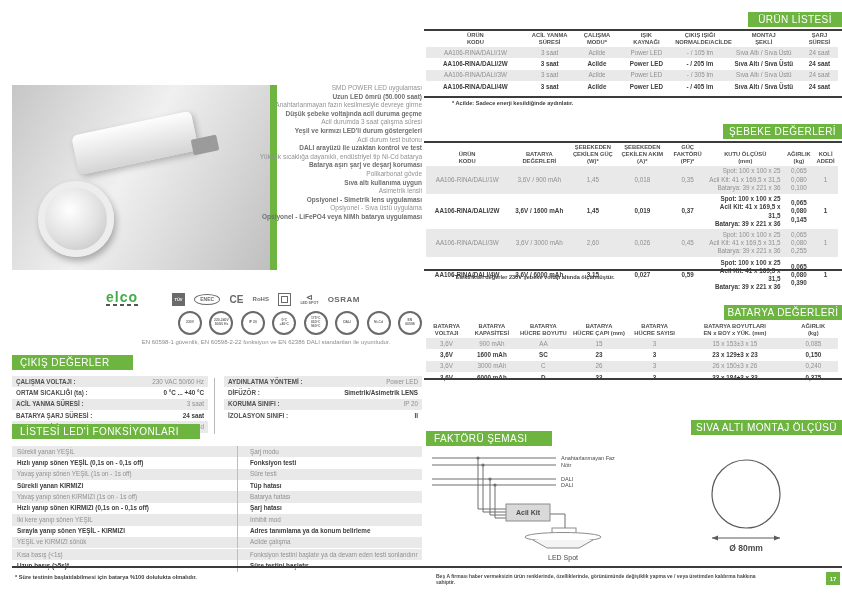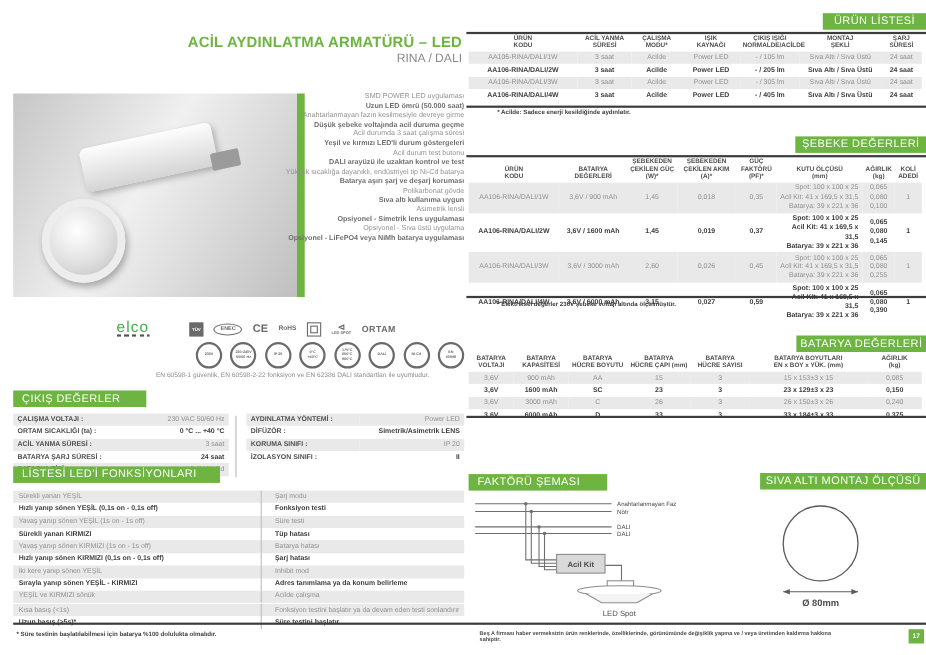--- a/index.html
+++ b/index.html
@@ -52,21 +52,21 @@
   
   .tech td:first-child{text-align:left;font-weight:bold;color:#4f4f4f;padding-left:4px;}
   .tech td:last-child{text-align:right;padding-right:4px;}
   .vline{width:1px;background:#b9b9b9;}
 
   
   .func td:first-child{text-align:left;padding-left:5px;}
   .func td:last-child{text-align:left;padding-left:12px;border-left:1px solid #bdbdbd;}
 
   
-  .elco{color:#3fae49;font-size:14px;font-weight:normal;letter-spacing:1px;line-height:12px;}
+  .elco{color:#3fae49;font-size:14px;font-weight:bold;letter-spacing:1px;line-height:12px;}
   .elco-dash{height:2px;margin-top:1px;background:repeating-linear-gradient(90deg,#555 0 4px,transparent 4px 7px);}
   .logos{display:flex;align-items:center;justify-content:space-between;color:#6a6a6a;}
   .tuv{width:13px;height:13px;background:#6a6a6a;color:#fff;font-size:4px;font-weight:bold;
        display:flex;align-items:center;justify-content:center;}
   .enec{border:1.4px solid #6a6a6a;border-radius:50%;font-size:5px;font-weight:bold;padding:1.5px 5px;}
   .cemark{font-size:10px;font-weight:bold;}
   .rohs{font-size:6px;font-weight:bold;}
   .sq2{width:11px;height:11px;border:1.6px solid #6a6a6a;display:flex;align-items:center;justify-content:center;}
   .sq2 i{display:block;width:5px;height:5px;border:1.3px solid #6a6a6a;}
   .ledspot{display:flex;flex-direction:column;align-items:center;font-size:3.6px;font-weight:bold;line-height:4px;}
@@ -82,24 +82,20 @@
   .footer-text{font-size:5px;font-weight:bold;color:#4a4a4a;}
   .pagenum{background:#6db540;color:#fff;font-size:6px;font-weight:bold;
            display:flex;align-items:center;justify-content:center;}
 </style>
 </head>
 <body>
 
 <div class="page">
 
 
-  <div class="abs" style="left:160px;top:31px;width:260px;">
-    <div class="doc-title">ACİL AYDINLATMA ARMATÜRÜ – LED</div>
-    <div class="doc-subtitle">RINA / DALI</div>
-  </div>
 
   <div class="photo abs" style="left:12px;top:85px;width:258px;height:185px;">
     <div class="dev-driver"></div>
     <div class="dev-conn"></div>
     <div class="dev-spot"></div>
   </div>
   <div class="photo-strip abs" style="left:270px;top:85px;width:7px;height:185px;"></div>
 
   <div class="features abs" style="left:120px;top:84px;width:302px;">
       <div>SMD POWER LED uygulaması</div>
@@ -296,21 +292,21 @@
     <span class="enec">ENEC</span>
     <span class="cemark">CE</span>
     <span class="rohs">RoHS</span>
     <span class="sq2">
         <i></i>
       </span>
     <span class="ledspot">
         <b>⊲</b>
         <span>LED SPOT</span>
       </span>
-    <span class="osram">ORTAM</span>
+    <span class="osram">OSRAM</span>
   </div>
   <div class="badges abs" style="left:178px;top:311px;width:244px;">
       <div>230V</div>
       <div class="alt">220-240V
 50/60 Hz</div>
       <div>IP 20</div>
       <div class="alt">0°C
 +40°C</div>
       <div>175°C
 650°C
@@ -505,21 +501,21 @@
           <td>33</td>
           <td>3</td>
           <td>33 x 184±3 x 33</td>
           <td>0,375</td>
         </tr>
       </tbody>
   </table>
   <div class="hr abs" style="left:424px;top:378px;width:418px;"></div>
 
   <div class="secbar abs" style="left:426px;top:431px;width:110px;">FAKTÖRÜ ŞEMASI</div>
-  <div class="secbar right abs" style="left:691px;top:430px;width:135px;">SIVA ALTI MONTAJ ÖLÇÜSÜ</div>
+  <div class="secbar right abs" style="left:691px;top:420px;width:135px;">SIVA ALTI MONTAJ ÖLÇÜSÜ</div>
 
   <svg class="abs" style="left:426px;top:448px;" width="262" height="122" viewBox="0 0 262 122">
     <g stroke="#6f6f6f" stroke-width="1" fill="none">
       <line x1="6" y1="10" x2="130" y2="10"></line>
       <line x1="6" y1="17" x2="130" y2="17"></line>
       <line x1="6" y1="31" x2="130" y2="31"></line>
       <line x1="6" y1="37" x2="130" y2="37"></line>
       <polyline points="52,10 52,61 80,61"></polyline>
       <polyline points="57,17 57,64 80,64"></polyline>
       <polyline points="64,31 64,67 80,67"></polyline>

